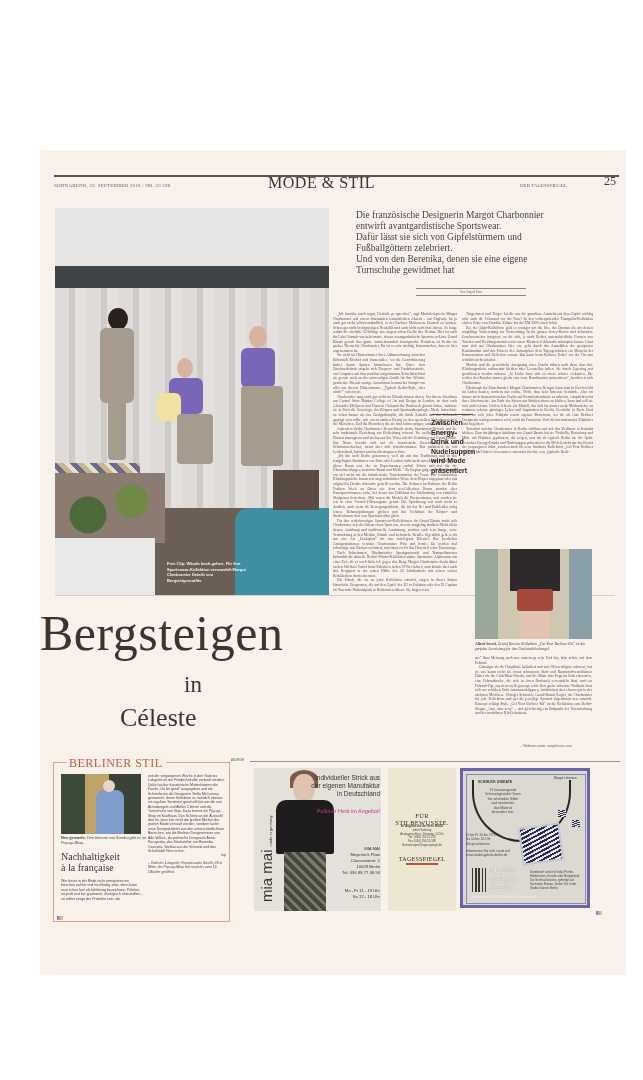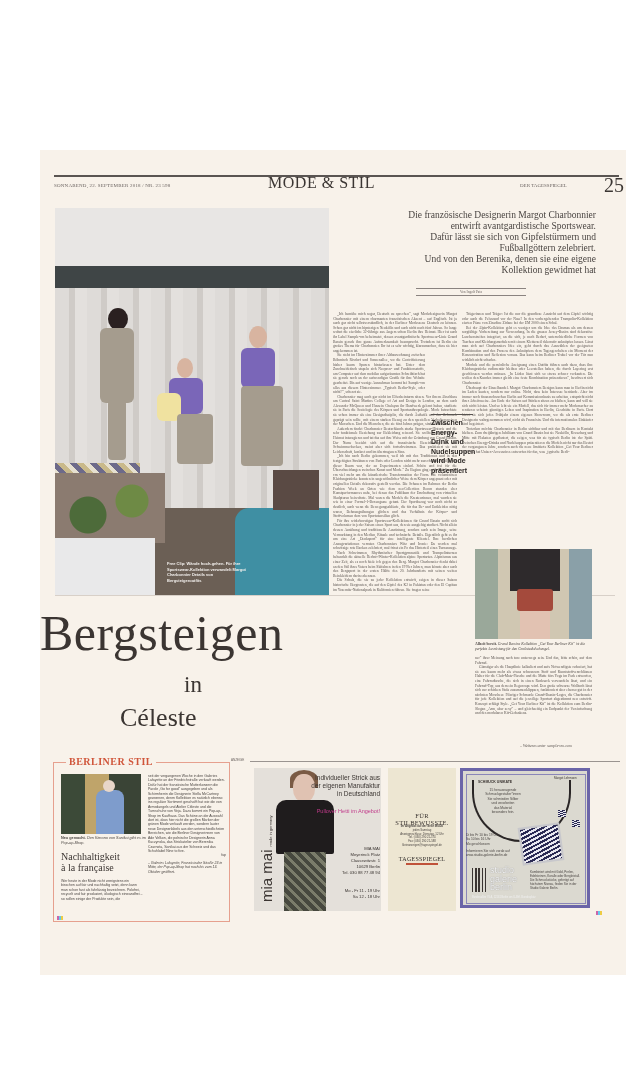--- a/index.html
+++ b/index.html
@@ -2,39 +2,39 @@
 <html><head>
 <meta charset="utf-8">
 <style>
   html,body{margin:0;padding:0;}
   body{width:643px;height:1080px;background:#ffffff;position:relative;overflow:hidden;font-family:"Liberation Serif",serif;color:#3a3532;}
   .page{position:absolute;left:40px;top:150px;width:586px;height:825px;background:#f8f2ea;}
   .hdr-rule{position:absolute;left:54px;top:175px;width:565px;height:2px;background:#5a5552;}
   .hdr-left{position:absolute;left:54px;top:183px;font-size:5px;letter-spacing:0.2px;color:#6a6360;text-transform:uppercase;}
   .hdr-center{position:absolute;left:0;width:643px;top:174px;text-align:center;font-size:16px;color:#3b3633;letter-spacing:0.5px;}
   .hdr-right{position:absolute;left:520px;top:183px;font-size:5px;color:#6a6360;text-transform:uppercase;}
-  .hdr-page{position:absolute;left:604px;top:174px;font-size:20px;color:#3b3633;}
+  .hdr-page{position:absolute;left:604px;top:174px;font-size:12px;color:#3b3633;}
 
   .photo{position:absolute;left:55px;top:208px;width:274px;height:387px;background:#d9d4cf;overflow:hidden;}
   .photo .wall{position:absolute;left:0;top:0;width:100%;height:58px;background:#e8e6e4;}
   .photo .beam{position:absolute;left:0;top:58px;width:100%;height:22px;background:#3f4546;}
   .photo .curtain{position:absolute;left:0;top:80px;width:100%;height:230px;background:repeating-linear-gradient(90deg,#dedbd8 0 14px,#cfcbc7 14px 20px,#e3e0dd 20px 32px);}
   .photo .floor{position:absolute;left:0;top:300px;width:100%;height:87px;background:#6b5f55;}
   .photo .sofa{position:absolute;left:180px;top:300px;width:94px;height:87px;background:#3f8fa3;border-radius:14px 0 0 0;}
   .photo .table{position:absolute;left:0;top:330px;width:100px;height:57px;background:#e9e9ea;}
   .photo .plants{position:absolute;left:0;top:265px;width:110px;height:70px;background:radial-gradient(circle at 30% 60%,#4d6b3a 0 18px,transparent 19px),radial-gradient(circle at 70% 40%,#6e8a45 0 16px,transparent 17px),#8b7b70;}
   .photo .fabric{position:absolute;left:0;top:255px;width:85px;height:45px;background:repeating-linear-gradient(45deg,#6d6a8a 0 5px,#c9b98a 5px 10px,#e6e0d0 10px 14px);}
   .fig{position:absolute;}
   .fig .head{position:absolute;border-radius:50%;}
   .fig .torso{position:absolute;border-radius:6px;}
   .fig .legs{position:absolute;border-radius:4px;}
   .photo .caption{position:absolute;left:112px;top:353px;width:80px;font-family:"Liberation Sans",sans-serif;font-size:4px;line-height:5.5px;color:#f4f1ee;font-weight:bold;}
   .photo .bag{position:absolute;background:#5a4a44;}
 
-  .dek{position:absolute;left:356px;top:210px;width:240px;text-align:right;font-size:9.5px;line-height:11px;color:#4a4542;}
+  .dek{position:absolute;left:356px;top:210px;width:240px;text-align:left;font-size:9.5px;line-height:11px;color:#4a4542;}
   .byline{position:absolute;left:416px;top:288px;width:110px;text-align:center;font-size:3.5px;color:#6a6360;border-top:1px solid #8a8380;border-bottom:1px solid #8a8380;padding:1px 0;}
 
   .col{position:absolute;font-size:3.7px;line-height:4.6px;color:#5a5450;text-align:justify;overflow:hidden;}
   .col p{margin:0 0 0 0;text-indent:4px;}
   .pullquote{position:absolute;left:431px;top:414px;width:42px;font-family:"Liberation Sans",sans-serif;font-weight:bold;font-size:7px;line-height:9.5px;color:#2e2a28;border-top:1px solid #5a5552;padding-top:3px;}
 
   .title1{position:absolute;left:40px;top:605px;font-size:50px;letter-spacing:0.5px;color:#3b3532;line-height:56px;}
   .title2{position:absolute;left:184px;top:672px;font-size:23px;color:#3b3532;}
   .title3{position:absolute;left:120px;top:703px;font-size:26px;color:#3b3532;}
 
@@ -43,21 +43,21 @@
   .ad-photo .shirt{position:absolute;left:35px;top:0;width:50px;height:42px;background:#2e2a2c;}
   .ad-photo .legs{position:absolute;left:45px;top:62px;width:30px;height:28px;background:#e2c2b2;}
   .cap-small{position:absolute;left:475px;top:642px;width:117px;font-size:3.8px;line-height:4.8px;color:#4a4542;font-style:italic;}
   .cap-small b{font-style:normal;}
   .more{position:absolute;left:520px;top:743px;font-size:4px;color:#5a5450;font-style:italic;}
 
   .ad-rule{position:absolute;left:250px;top:761px;width:370px;height:1px;background:#9a9490;}
   .ad-label{position:absolute;left:231px;top:758px;font-size:3px;color:#6a6360;font-family:"Liberation Sans",sans-serif;}
 
   .bs-box{position:absolute;left:53px;top:762px;width:175px;height:158px;border:1px solid #e6a08e;}
-  .bs-title{position:absolute;left:66px;top:756px;background:#f8f2ea;padding:0 3px;font-size:10px;color:#d0553a;letter-spacing:0.5px;font-weight:bold;}
+  .bs-title{position:absolute;left:66px;top:756px;background:#f8f2ea;padding:0 3px;font-size:12px;color:#d0553a;letter-spacing:0.5px;}
   .bs-photo{position:absolute;left:61px;top:774px;width:80px;height:60px;background:linear-gradient(90deg,#3c4a38 0 30%,#bfa46a 30% 60%,#3a4436 60%);overflow:hidden;}
   .bs-photo .kimono{position:absolute;left:35px;top:16px;width:28px;height:44px;background:#7e9ccc;border-radius:8px 8px 0 0;}
   .bs-photo .hd{position:absolute;left:42px;top:6px;width:12px;height:12px;border-radius:50%;background:#e8d6c8;}
   .bs-cap{position:absolute;left:61px;top:836px;width:85px;font-family:"Liberation Sans",sans-serif;font-size:3.8px;line-height:4.8px;color:#4a4542;}
   .bs-cap b{font-weight:bold;}
   .bs-head{position:absolute;left:61px;top:851px;width:85px;font-size:10px;line-height:11px;color:#3b3532;}
   .bs-body{position:absolute;left:61px;top:879px;width:82px;height:40px;font-family:"Liberation Sans",sans-serif;font-size:3.5px;line-height:4.4px;color:#4a4542;overflow:hidden;}
   .bs-col2{position:absolute;left:148px;top:774px;width:78px;height:145px;font-family:"Liberation Sans",sans-serif;font-size:3.5px;line-height:4.4px;color:#4a4542;overflow:hidden;}
   .bs-col2 .it{font-style:italic;margin-top:3px;}
 
@@ -141,21 +141,21 @@
   </div>
   <div class="caption">Free Clip: Wände hoch-gehen. Für ihre Sportswear-Kollektion verwandelt Margot Charbonnier Details von Bergsteigeroutfits</div>
 </div>
 
 <div class="dek">
   <div>Die französische Designerin Margot Charbonnier</div>
   <div>entwirft avantgardistische Sportswear.</div>
   <div>Dafür lässt sie sich von Gipfelstürmern und</div>
   <div>Fußballgöttern zelebriert.</div>
   <div>Und von den Berenika, denen sie eine eigene</div>
-  <div>Kollektion gewidmet hat</div>
+  <div>Turnschuhe gewidmet hat</div>
 </div>
 <div class="byline">Von Ingolf Patz</div>
 
 <div class="col" style="left:333px;top:312px;width:124px;height:440px;">
   <p>„Ich bemühe mich sogar, Deutsch zu sprechen“, sagt Modedesignerin Margot Charbonnier mit einem charmanten französischen Akzent – auf Englisch. Ist ja auch gar nicht selbstverständlich, in der Berliner Modeszene Deutsch zu können. Schon gar nicht im hipsterigen Neukölln und auch nicht nach fünf Jahren. So lange wohnt die zierliche 32-Jährige aus Angers schon Berlin ihre Heimat. Hier ist auch ihr Label Sample-cm beheimatet, dessen avantgardistische Sportswear-Linie Grand Bassin gerade ihre ganze Aufmerksamkeit beansprucht. Trotzdem ist Berlin ein großes Thema für Charbonnier. Ihr ist es sehr wichtig, klarzumachen, dass sie hier angekommen ist.</p>
   <p style="width:92px">Sie steht im Hinterzimmer ihrer Altbauwohnung zwischen Böhmisch Rixdorf und Sonnenallee, wo die Gentrifizierung bisher kaum Spuren hinterlassen hat. Unter dem Zuschneidetisch stapeln sich Neopren- und Funktionsstoffe, am Computer auf dem mobilen aufgeräumten Schreibtisch hat sie gerade noch an der aufwendigen Grafik für ihre Website gearbeitet. Bis auf wenige Ausnahmen kommt bei Sample-cm alles aus diesem Hinterzimmer. „Typisch Berlin-Style, oder nicht?“, scherzt sie.</p>
   <p>Charbonnier mag auch gar nicht im Elfenbeinturm sitzen. Vor ihrem Abschluss am Central Saint Martins College of Art and Design in London, an dem auch Alexander McQueen und Hussein Chalayan ihr Handwerk gelernt haben, studierte sie in Paris die Soziologie des Körpers und Sportanthropologie. Mode betrachtete sie schon immer als eine Designdisziplin, die durch Ästhetik und den Gebrauch geprägt sein sollte, mit einem starken Bezug zu den speziellen Verhaltensweisen der Menschen. Und die Menschen, die sie fünf Jahren prägen, sind die Berliner.</p>
   <p>Außerdem findet Charbonnier Deutschlands starke Sportswear-Historie und die sehr funktionale Beziehung zur Bekleidung reizend. Sie wollte mit ihrer neuen Heimat interagieren und tat das auf ihre Weise mit der Gründung von Grand Bassin. Der Name bezieht sich auf die französische Bezeichnung für das Schwimmerbecken, meint aber sich fortschwimmen. Das praktiziert sie mit Leidenschaft, konkret und im übertragenen Sinn.</p>
   <p>„Ich bin nach Berlin gekommen, weil ich mit den Traditionen und in den festgefügten Strukturen von Paris oder London nicht mehr zurechtkam. Weil Berlin dieser Raum war, der zu Experimenten einlud. Schön und frei für die Überschneidungen zwischen Kunst und Mode.“ Zu Beginn ging es ihr mit Sample-cm viel mehr um die künstlerische Transformation der Form. Die voluminösen Kleidungsstücke konnten in ungewöhnlicher Weise dem Körper angepasst oder mit originellen Details dekorativ gestellt werden. Die Schauen im Rahmen der Berlin Fashion Week an Orten wie dem neoCollection Room standen eher Kunstperformances nahe, bei denen das Publikum der Erschaffung von virtuellen Skulpturen beiwohnte. Mal waren die Models die Kreateurinnen, mal wurden sie wie in einer Formel-1-Boxengasse getunt. Der Sportbezug war noch nicht so deutlich, auch wenn die Bewegungsabläufe, die für das Be- und Entkleiden nötig waren, Dehnungsübungen glichen und das Verhältnis der Körper- und Stoffvolumen dem von Sportutensilien glich.</p>
   <p>Für ihre widerborstigen Sportswear-Kollektionen für Grand Bassin sucht sich Charbonnier in jeder Saison einen Sport aus, den sie ausgiebig studiert. Nicht allein dessen Ausübung und traditionelle Ausrüstung, sondern auch sein Image, seine Vermarktung in den Medien, Rituale und technische Details. Eigentlich geht es ihr um eine Art „Denksport“ für eine intelligente Klientel. Ihre herrlichen Anzugvariationen verraten Charbonniers Witz und Ironie: Da werden mal schwitzige rote Backen zelebriert, mal frisst ein Po das Hinterteil eines Turnanzugs.</p>

